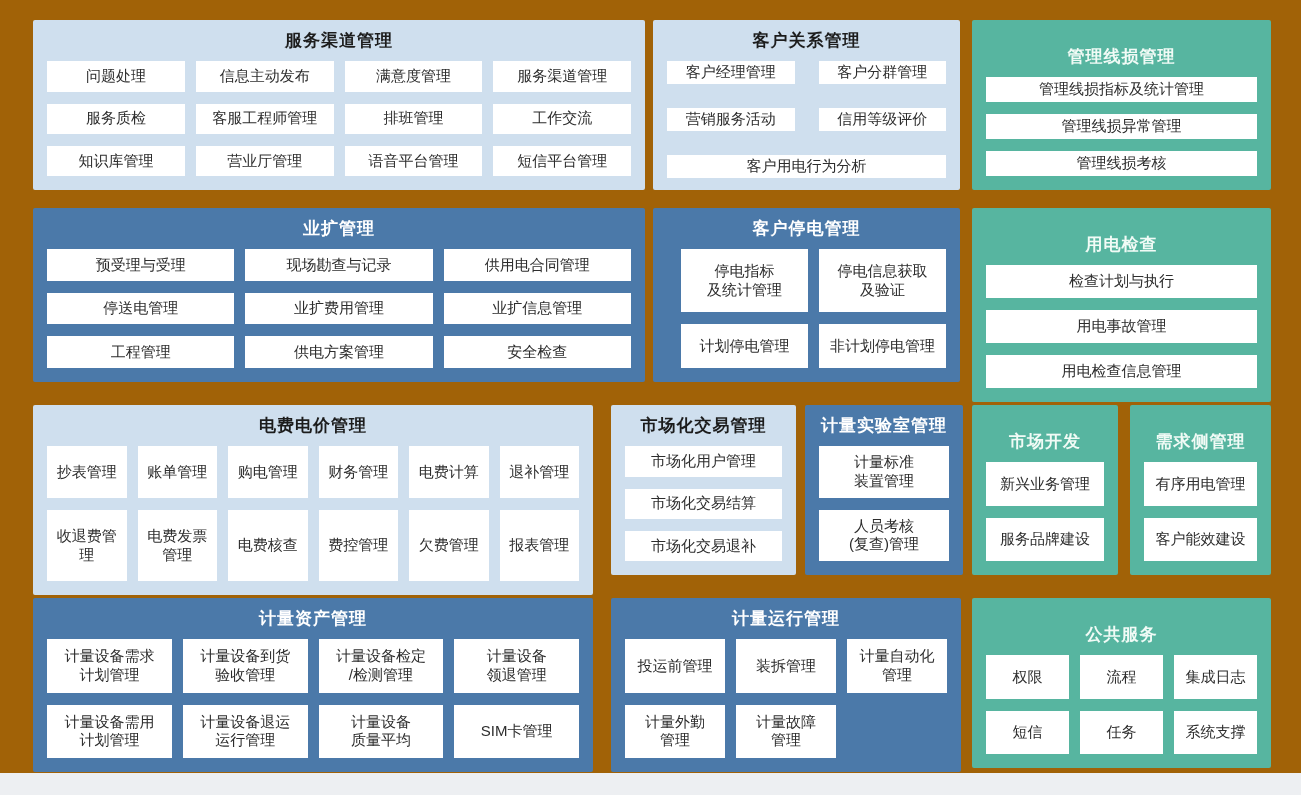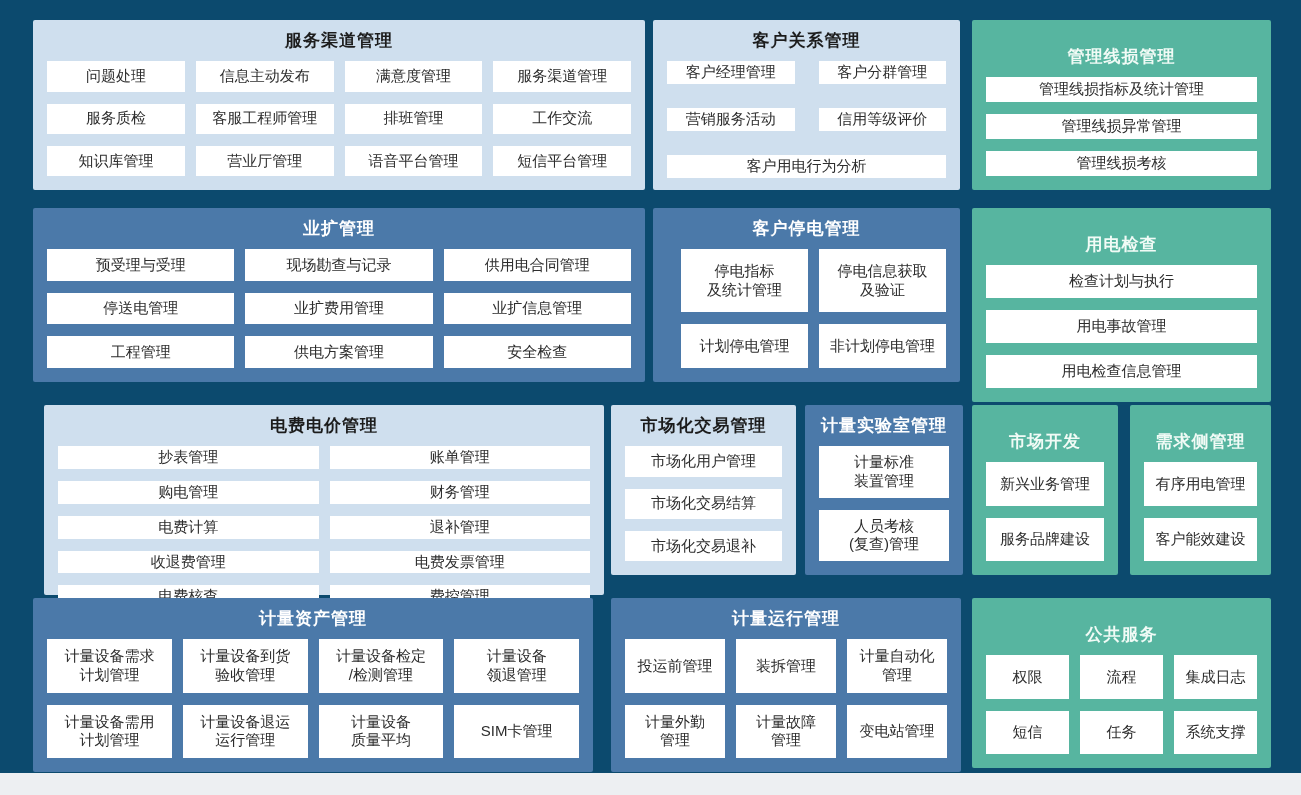--- a/index.html
+++ b/index.html
@@ -4,21 +4,21 @@
 <style>
   html, body { margin: 0; padding: 0; }
   body {
     font-family: "Liberation Sans", "DejaVu Sans", sans-serif;
     background: #ffffff;
   }
   .canvas {
     position: relative;
     width: 1301px;
     height: 795px;
-    background: #0c4a6e;
+    background: #a16207;
     overflow: hidden;
   }
   .footer-strip {
     position: absolute;
     left: 0; top: 773px;
     width: 1301px; height: 22px;
     background: #edeff2;
   }
   .module-grid {
     position: absolute;
@@ -71,21 +71,21 @@
 
   
   .pos-service-channel-mgmt      { left: 0;      top: 0;     width: 612px; height: 170px; }
   .pos-customer-relation-mgmt    { left: 620px;  top: 0;     width: 307px; height: 170px; }
   .pos-line-loss-mgmt            { left: 939px;  top: 0;     width: 299px; height: 170px; }
   
   .pos-business-expansion-mgmt   { left: 0;      top: 188px; width: 612px; height: 174px; }
   .pos-customer-outage-mgmt      { left: 620px;  top: 188px; width: 307px; height: 174px; }
   .pos-power-usage-inspection    { left: 939px;  top: 188px; width: 299px; height: 194px; }
   
-  .pos-electricity-fee-price-mgmt{ left: 11px;      top: 385px; width: 560px; height: 190px; }
+  .pos-electricity-fee-price-mgmt{ left: 0;      top: 385px; width: 560px; height: 190px; }
   .pos-market-trade-mgmt         { left: 578px;  top: 385px; width: 185px; height: 170px; }
   .pos-metering-lab-mgmt         { left: 772px;  top: 385px; width: 158px; height: 170px; }
   .pos-market-development        { left: 939px;  top: 385px; width: 146px; height: 170px; }
   .pos-demand-side-mgmt          { left: 1097px; top: 385px; width: 141px; height: 170px; }
   
   .pos-metering-asset-mgmt       { left: 0;      top: 578px; width: 560px; height: 174px; }
   .pos-metering-operation-mgmt   { left: 578px;  top: 578px; width: 350px; height: 174px; }
   .pos-public-services           { left: 939px;  top: 578px; width: 299px; height: 170px; }
 </style>
 </head>
@@ -156,21 +156,21 @@
       <div class="block theme-teal pos-power-usage-inspection">
         <div class="block-title">用电检查</div>
         <div class="block-items" style="grid-template-columns: repeat(1, 1fr);">
           <div class="item">检查计划与执行</div>
           <div class="item">用电事故管理</div>
           <div class="item">用电检查信息管理</div>
         </div>
       </div>
       <div class="block theme-light pos-electricity-fee-price-mgmt">
         <div class="block-title">电费电价管理</div>
-        <div class="block-items" style="grid-template-columns: repeat(2, 1fr);">
+        <div class="block-items" style="grid-template-columns: repeat(6, 1fr);">
           <div class="item">抄表管理</div>
           <div class="item">账单管理</div>
           <div class="item">购电管理</div>
           <div class="item">财务管理</div>
           <div class="item">电费计算</div>
           <div class="item">退补管理</div>
           <div class="item">收退费管理</div>
           <div class="item">电费发票管理</div>
           <div class="item">电费核查</div>
           <div class="item">费控管理</div>
@@ -233,21 +233,20 @@
         <div class="block-title">计量运行管理</div>
         <div class="block-items" style="grid-template-columns: repeat(3, 1fr);">
           <div class="item">投运前管理</div>
           <div class="item">装拆管理</div>
           <div class="item">计量自动化
 管理</div>
           <div class="item">计量外勤
 管理</div>
           <div class="item">计量故障
 管理</div>
-          <div class="item">变电站管理</div>
         </div>
       </div>
       <div class="block theme-teal pos-public-services">
         <div class="block-title">公共服务</div>
         <div class="block-items" style="grid-template-columns: repeat(3, 1fr);">
           <div class="item">权限</div>
           <div class="item">流程</div>
           <div class="item">集成日志</div>
           <div class="item">短信</div>
           <div class="item">任务</div>

